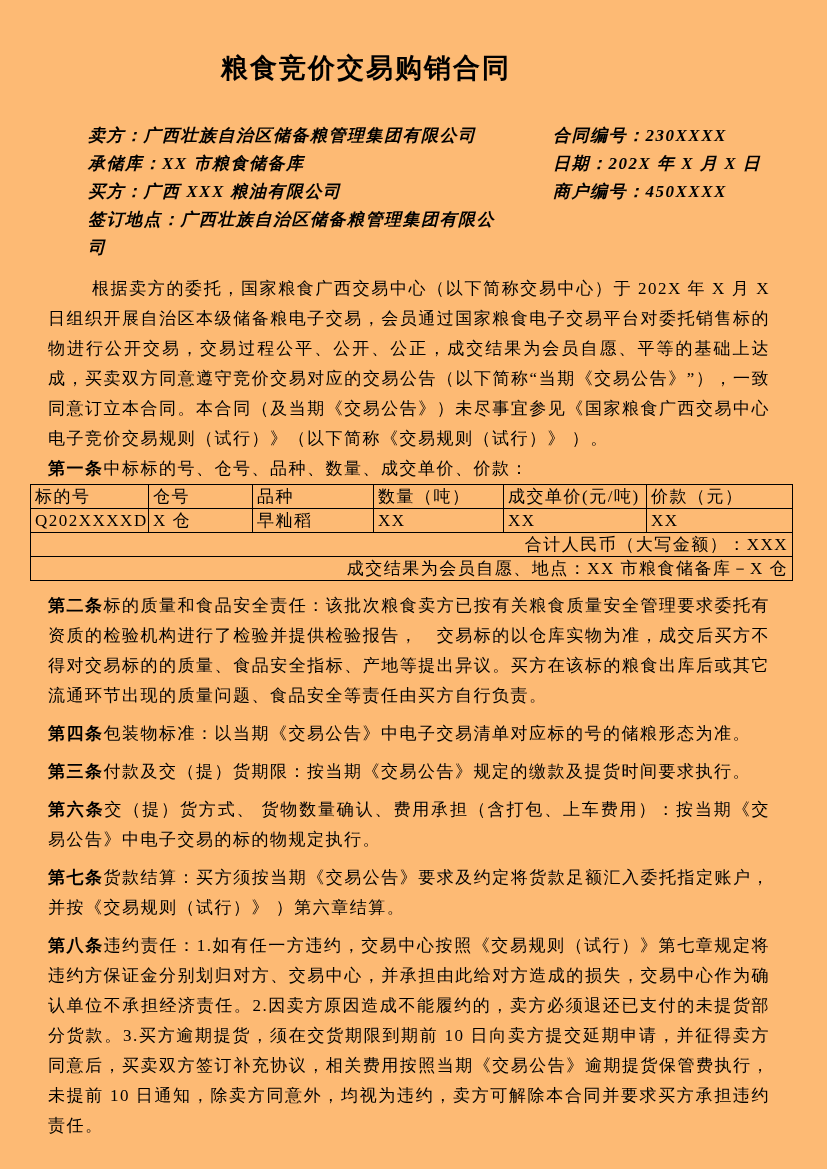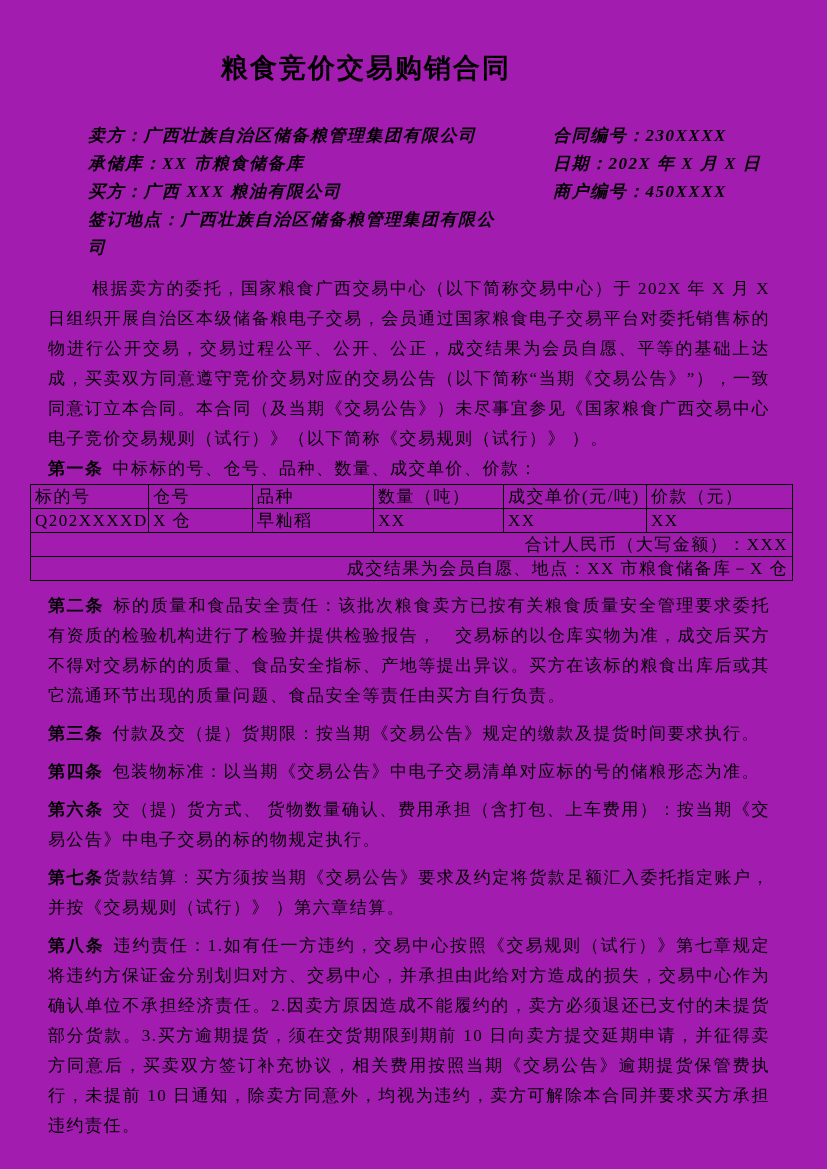--- a/index.html
+++ b/index.html
@@ -6,21 +6,21 @@
     margin: 0;
     padding: 0;
     background: #ffffff;
   }
   .page {
     position: relative;
     width: 827px;
     height: 1169px;
     box-sizing: border-box;
     padding: 50px 57px 0 48px;
-    background: #a21caf;
+    background: #fdba74;
     color: #000000;
     font-family: "Liberation Serif", "DejaVu Serif", serif;
     font-size: 17px;
     letter-spacing: 1.5px;
     overflow: hidden;
   }
   .title {
     font-size: 27px;
     font-weight: bold;
     letter-spacing: 2px;
@@ -54,21 +54,21 @@
   .para {
     margin: 8px 0 0 0;
     line-height: 30px;
     text-align: justify;
   }
   .para.first {
     margin-top: 0;
   }
   .art-label {
     font-weight: bold;
-    margin-right: 9px;
+    margin-right: 0;
   }
   .art-label.gap-none { margin-right: 0; }
   table.lot-table {
     border-collapse: collapse;
     table-layout: fixed;
     width: 762px;
     margin-left: -18px;
     font-size: 17px;
     letter-spacing: 1.5px;
   }
@@ -146,23 +146,23 @@
       <td class="span-row" colspan="6">合计人民币（大写金额）：XXX</td>
     </tr>
     <tr>
       <td class="span-row" colspan="6">成交结果为会员自愿、地点：XX 市粮食储备库－X 仓</td>
     </tr>
   </tbody>
     </table>
 
   <p class="para" style="margin-top:10px"><span class="art-label">第二条</span><span>标的质量和食品安全责任：该批次粮食卖方已按有关粮食质量安全管理要求委托有资质的检验机构进行了检验并提供检验报告，　交易标的以仓库实物为准，成交后买方不得对交易标的的质量、食品安全指标、产地等提出异议。买方在该标的粮食出库后或其它流通环节出现的质量问题、食品安全等责任由买方自行负责。</span></p>
 
+  <p class="para"><span class="art-label">第四条</span><span>包装物标准：以当期《交易公告》中电子交易清单对应标的号的储粮形态为准。</span></p>
+
   <p class="para"><span class="art-label">第三条</span><span>付款及交（提）货期限：按当期《交易公告》规定的缴款及提货时间要求执行。</span></p>
-
-  <p class="para"><span class="art-label">第四条</span><span>包装物标准：以当期《交易公告》中电子交易清单对应标的号的储粮形态为准。</span></p>
 
 
   <p class="para"><span class="art-label">第六条</span><span>交（提）货方式、 货物数量确认、费用承担（含打包、上车费用）：按当期《交易公告》中电子交易的标的物规定执行。</span></p>
 
   <p class="para"><span class="art-label gap-none">第七条</span><span>货款结算：买方须按当期《交易公告》要求及约定将货款足额汇入委托指定账户，并按《交易规则（试行）》 ）第六章结算。</span></p>
 
   <p class="para"><span class="art-label">第八条</span><span>违约责任：1.如有任一方违约，交易中心按照《交易规则（试行）》第七章规定将违约方保证金分别划归对方、交易中心，并承担由此给对方造成的损失，交易中心作为确认单位不承担经济责任。2.因卖方原因造成不能履约的，卖方必须退还已支付的未提货部分货款。3.买方逾期提货，须在交货期限到期前 10 日向卖方提交延期申请，并征得卖方同意后，买卖双方签订补充协议，相关费用按照当期《交易公告》逾期提货保管费执行，未提前 10 日通知，除卖方同意外，均视为违约，卖方可解除本合同并要求买方承担违约责任。</span></p>
 
 </div>
 

